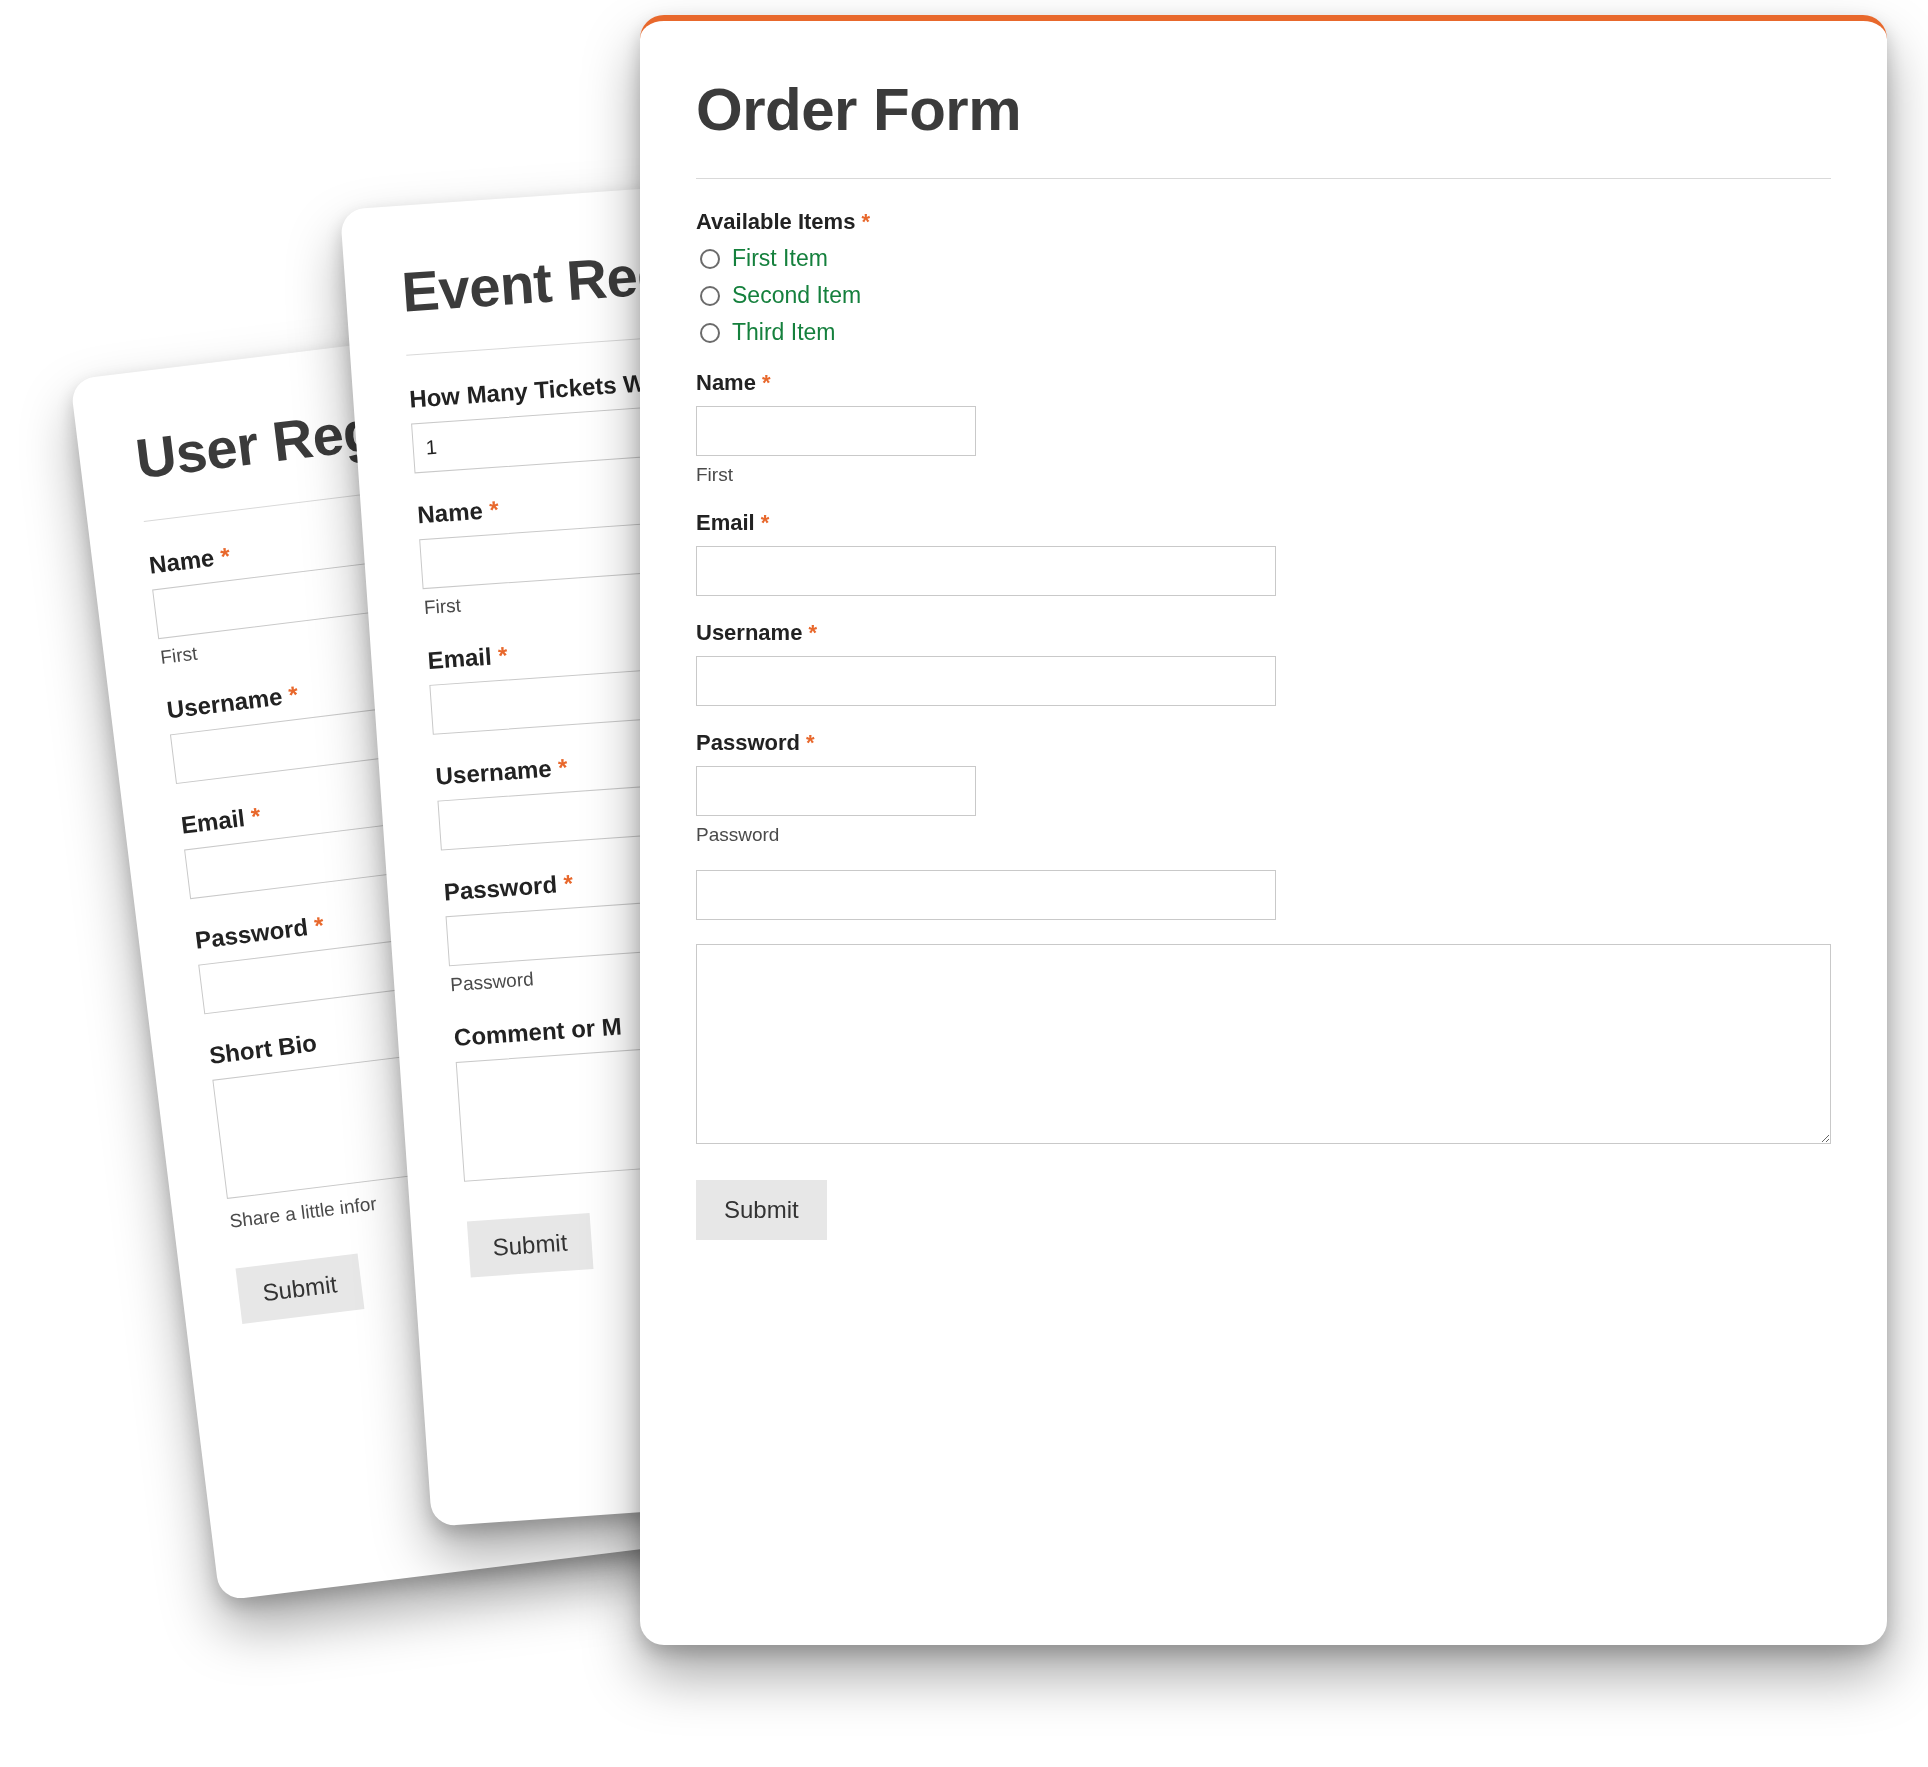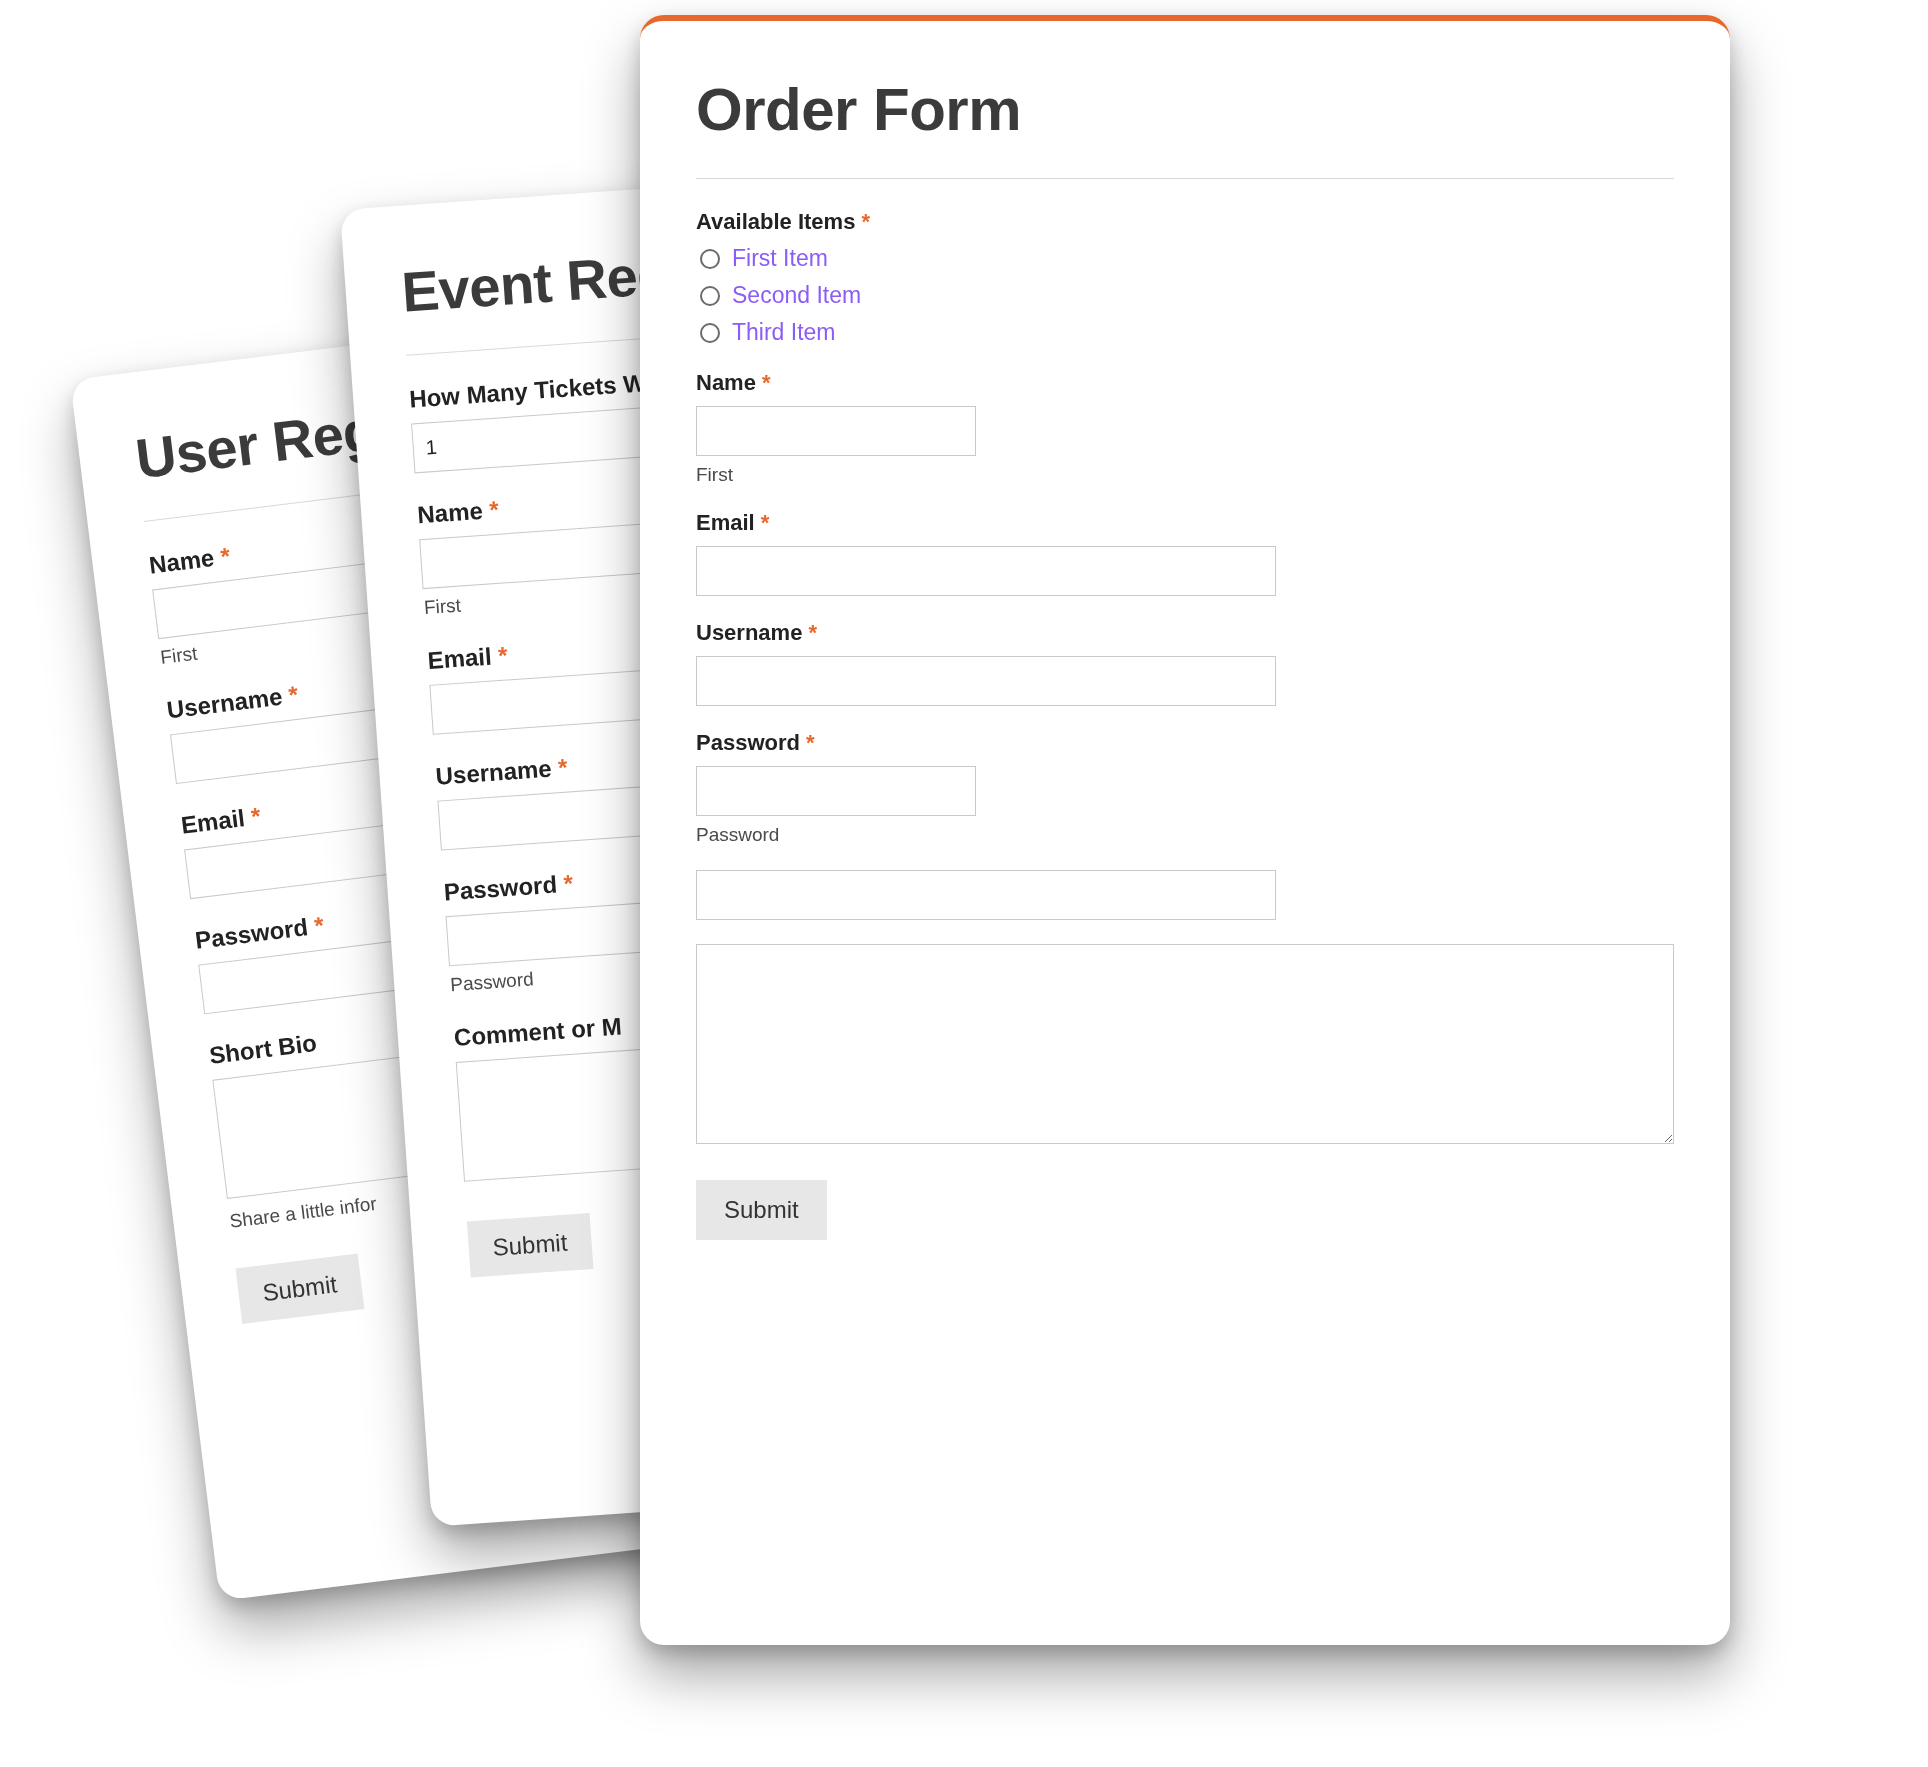--- a/index.html
+++ b/index.html
@@ -34,21 +34,21 @@
   .card-mid {
     width: 820px;
     height: 1320px;
     left: 340px;
     top: 210px;
     transform: rotate(-4deg);
     transform-origin: top left;
     z-index: 2;
   }
   .card-front {
-    width: 1090px;
+    width: 1247px;
     height: 1630px;
     left: 640px;
     top: 15px;
     z-index: 3;
     border-top: 6px solid #e8682c;
   }
   h1 {
     font-size: 56px;
     font-weight: 700;
     color: #3b3b3b;
@@ -111,21 +111,21 @@
     gap: 12px;
     margin: 8px 0 10px 4px;
   }
   .radio {
     width: 20px; height: 20px;
     border: 2.5px solid #6b6b6b;
     border-radius: 50%;
     display: inline-block;
     flex-shrink: 0;
   }
-  .radio-label { font-size: 23px; color: #8b5cf6; }
+  .radio-label { font-size: 23px; color: #15803d; }
   .total-value {
     font-size: 26px;
     color: #333;
     margin-top: 6px;
   }
   .submit-btn {
     display: inline-block;
     background: #e7e7e7;
     border: none;
     padding: 16px 28px;

